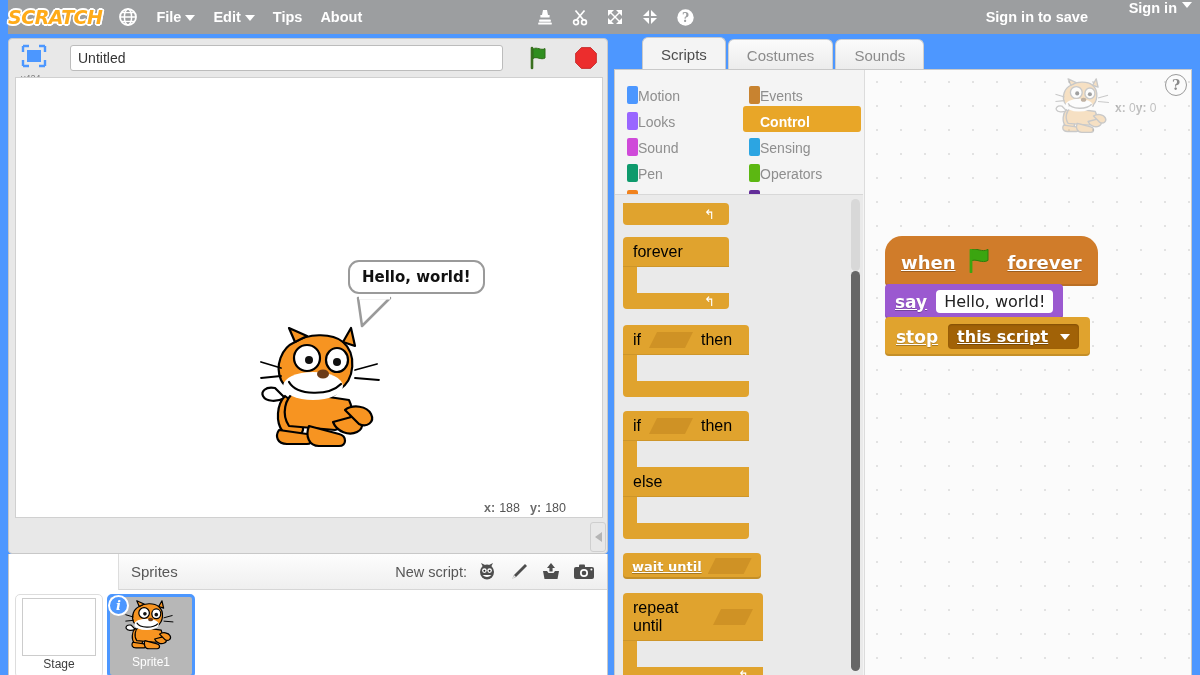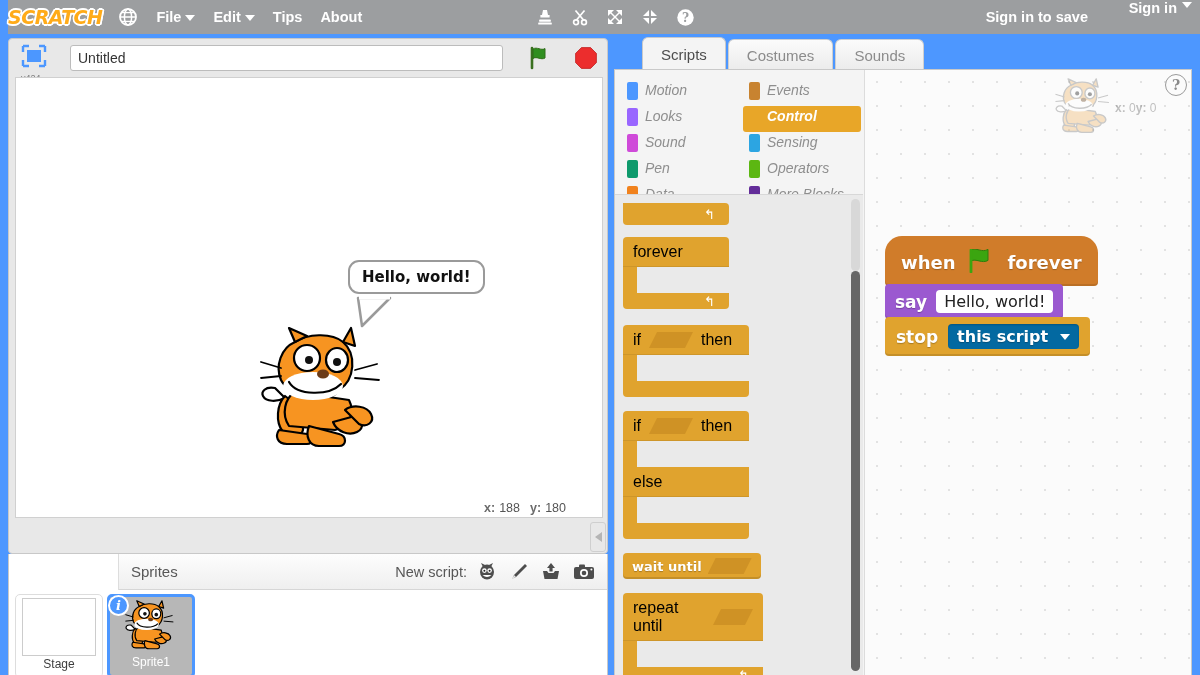--- a/index.html
+++ b/index.html
@@ -159,41 +159,41 @@
     position: absolute; left: 614px; top: 69px; width: 578px; height: 606px;
     background: #f4f4f4; border: 1px solid #c9c9c9; border-bottom: none;
   }
   .palette-cats {
     position: absolute; left: 0; top: 0; width: 248px; height: 124px;
     padding: 10px 0 0 6px;
     display: grid; grid-template-columns: 118px 118px; grid-auto-rows: 26px;
     column-gap: 4px;
   }
   .cat {
-    display: flex; align-items: flex-start; gap: 7px; padding: 2px 6px;
-    font-size: 14px; color: #8e8e8e; cursor: pointer; border-radius: 3px; font-style: italic;
+    display: flex; align-items: flex-end; padding: 2px 6px;
+    font-size: 14px; color: #8e8e8e; cursor: pointer; border-radius: 3px;
   }
   .cat.on { background: #e8a628; color: #fff; font-weight: bold; }
   .swatch { width: 11px; height: 18px; border-radius: 2px; flex: none; }
   .cat.on .swatch { visibility: hidden; }
 
   .palette {
     position: absolute; left: 0; top: 124px; width: 248px; bottom: 0;
     background: #eaeaea; border-top: 1px solid #d8d8d8; overflow: hidden;
   }
   .pal-scroll { position: absolute; left: 0; top: 0; width: 234px; padding: 8px 0 0 8px;}
   .pscroll-thumb {
     position: absolute; right: 3px; width: 9px; border-radius: 5px;
     background: #666; cursor: pointer;
   }
   .pscroll-thumb.light { background: #d8d8d8; }
 
   
   .blk { position: relative; font-family: "DejaVu Sans", sans-serif; font-weight: bold;
-         color: #fff; font-size: 13px; text-shadow: 0 1px 1px rgba(0,0,0,.25); }
+         color: #fff; font-size: 13px; text-shadow: 0 1px 1px rgba(0,0,0,.25); text-decoration: underline; }
   .ctrl { background: #e0a32e; }
   .stack {
     border-radius: 4px; padding: 5px 9px; display: inline-flex; align-items: center; gap: 6px;
     box-shadow: inset 0 -2px 0 rgba(0,0,0,.12);
   }
   .cblock { position: relative; }
   .cbar {
     background: #e0a32e; border-radius: 4px 4px 0 0; padding: 6px 10px;
     display: flex; align-items: center; gap: 8px;
     box-shadow: inset 0 -1px 0 rgba(0,0,0,.08);
@@ -249,21 +249,21 @@
     font-size: 16px; font-weight: normal; text-shadow: none;
     font-family: "DejaVu Sans", sans-serif;
   }
   .stop-blk {
     background: #e0a32e; border-radius: 4px; padding: 7px 11px;
     display: flex; align-items: center; gap: 10px; margin-top: -2px; width: fit-content;
     box-shadow: inset 0 -2px 0 rgba(0,0,0,.12);
   }
   .stop-blk .t { font-size: 17px; }
   .stop-dd {
-    background: #0369a1; border-radius: 4px; padding: 3px 9px;
+    background: #a16207; border-radius: 4px; padding: 3px 9px;
     display: inline-flex; align-items: center; gap: 12px;
     font-size: 16px; color: #fff; box-shadow: inset 0 1px 2px rgba(0,0,0,.2);
   }
 </style>
 </head>
 <body>
 
 <div id="app">
 
   <div class="menubar">

